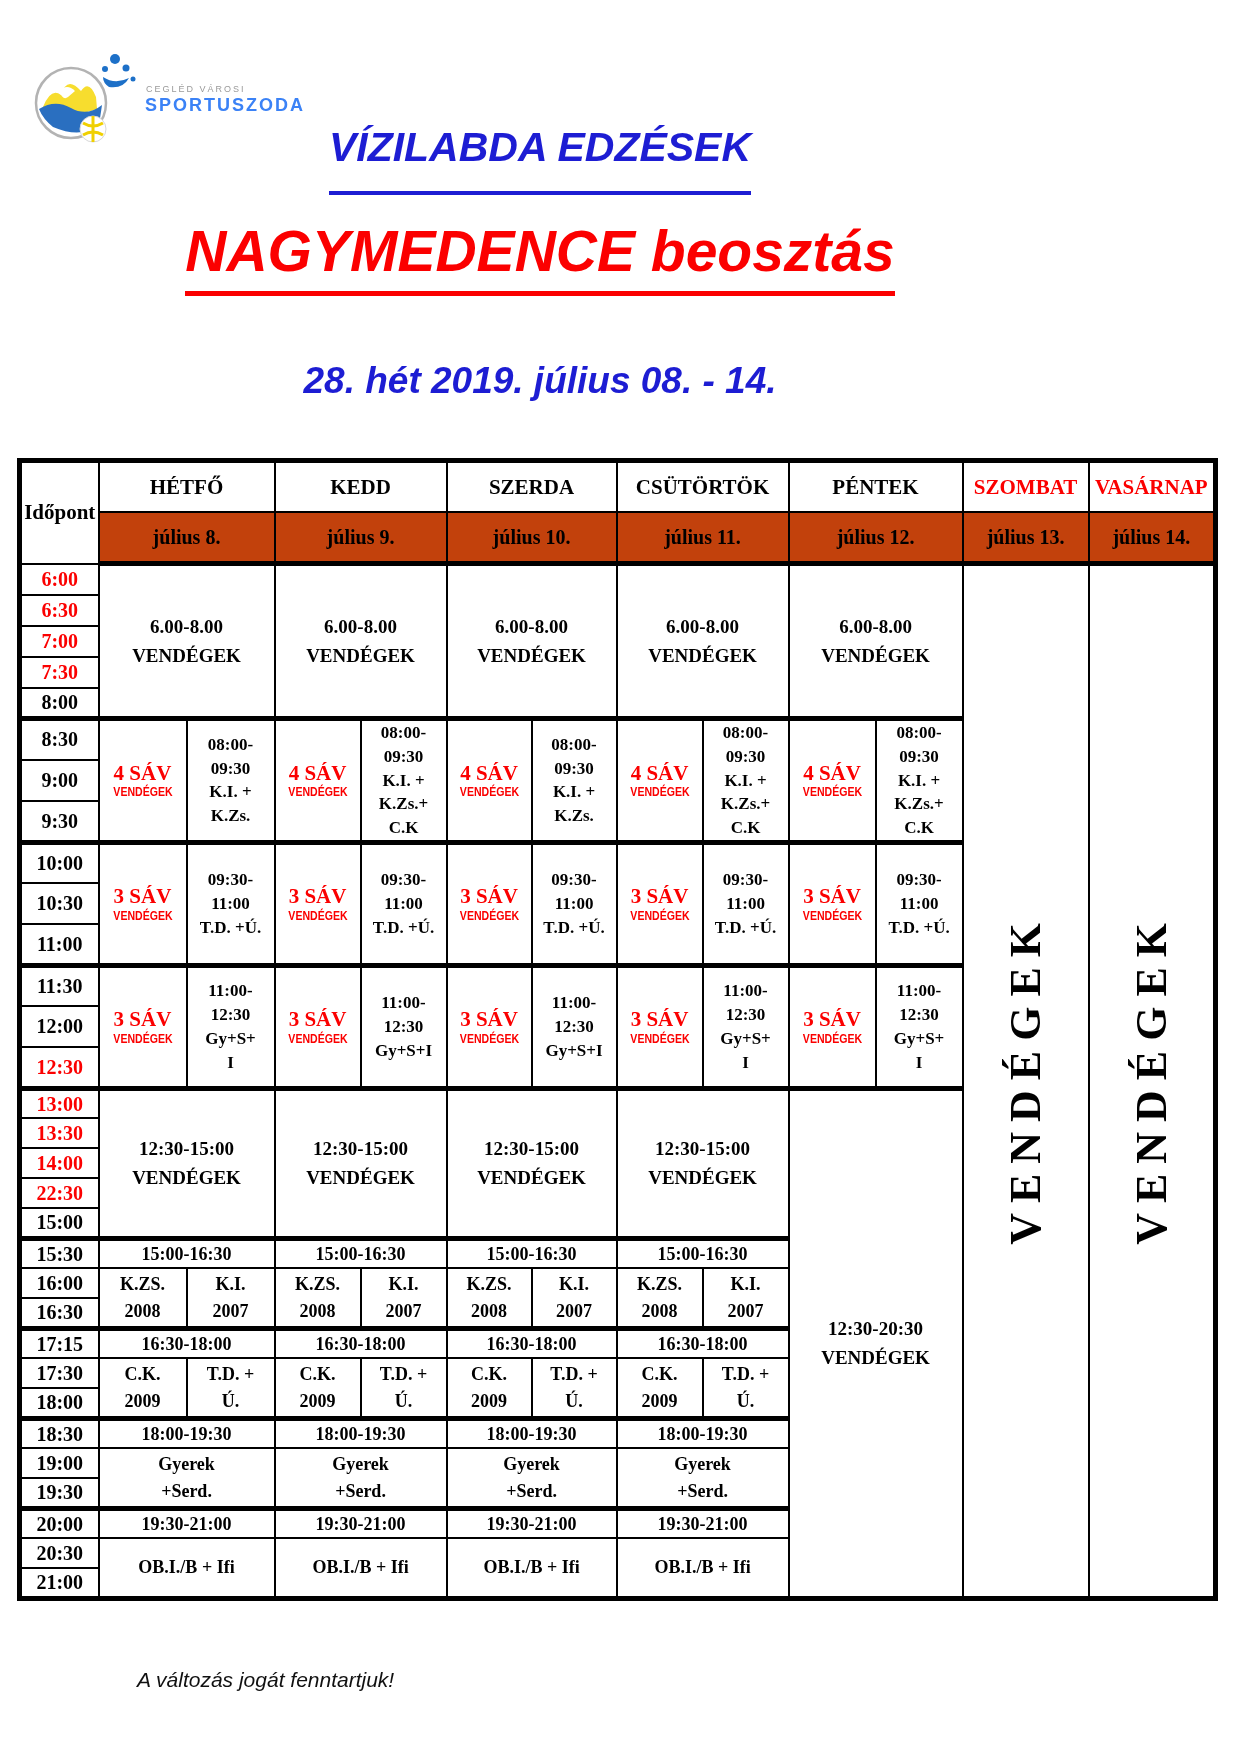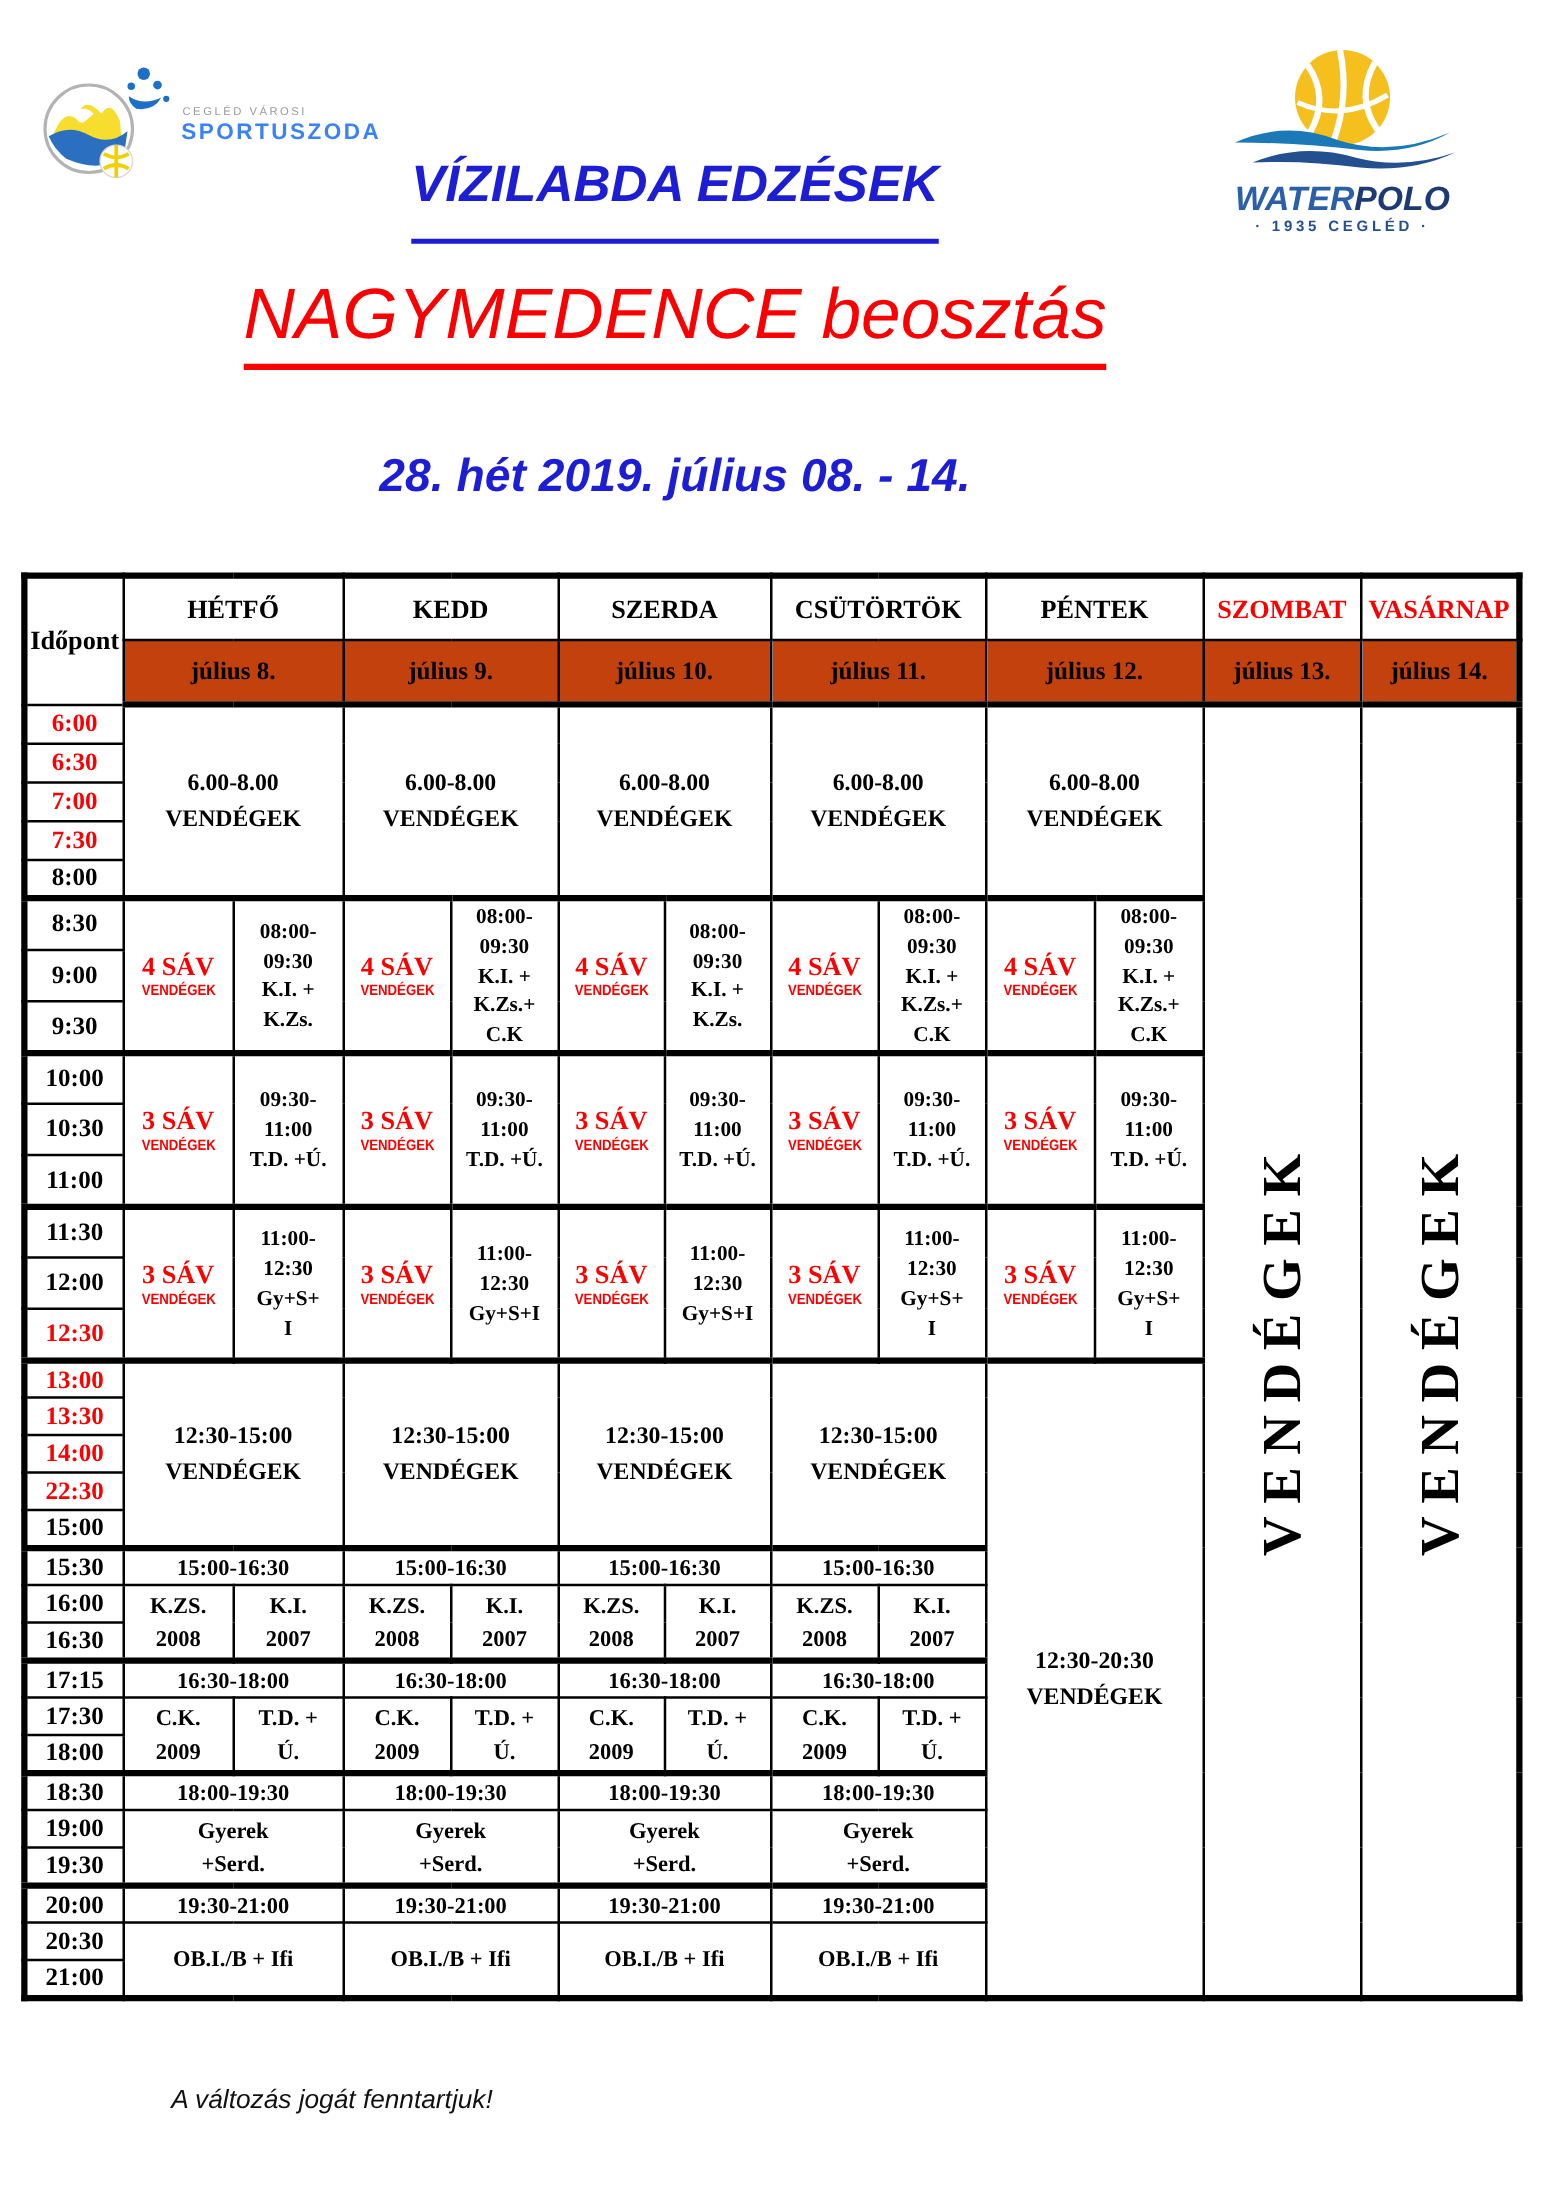--- a/index.html
+++ b/index.html
@@ -5,21 +5,21 @@
   html,body{margin:0;padding:0;background:#fff;}
   .page{position:relative;width:1240px;height:1754px;background:#ffffff;overflow:hidden;
         font-family:"Liberation Serif","DejaVu Serif",serif;}
 
   
   .head{position:absolute;left:0;width:1080px;text-align:center;}
   .title1{top:124px;font-family:"Liberation Sans","DejaVu Sans",sans-serif;
           font-weight:bold;font-style:italic;font-size:41px;color:#1d1dd3;letter-spacing:0px;}
   .title1 span{border-bottom:4px solid #1d1dd3;padding-bottom:21px;}
   .title2{top:218px;font-family:"Liberation Sans","DejaVu Sans",sans-serif;
-          font-weight:normal;font-style:italic;font-size:57px;color:#fb0000;}
+          font-weight:bold;font-style:italic;font-size:57px;color:#fb0000;}
   .title2 span{border-bottom:5px solid #fb0000;padding-bottom:8px;}
   .weekline{top:360px;font-family:"Liberation Sans","DejaVu Sans",sans-serif;
           font-weight:bold;font-style:italic;font-size:37px;color:#1d1dd3;}
 
   
   .logoL{position:absolute;left:33px;top:45px;width:300px;height:130px;}
   .logoL .t1{position:absolute;left:113px;top:39px;font-family:"Liberation Sans",sans-serif;
              font-size:9px;letter-spacing:2px;color:#9a9a9a;}
   .logoL .t2{position:absolute;left:112px;top:50px;font-family:"Liberation Sans",sans-serif;
              font-size:18px;letter-spacing:2px;color:#3b82f6;font-weight:bold;}
@@ -78,35 +78,20 @@
       <circle cx="82" cy="14" r="5" fill="#1d70c8"></circle>
       <circle cx="93" cy="23" r="3.5" fill="#1d70c8"></circle>
       <circle cx="72" cy="24" r="3" fill="#1d70c8"></circle>
       <path d="M70 32 Q82 40 96 33 Q90 44 76 42 Q70 38 70 32 Z" fill="#1d70c8"></path>
       <circle cx="100" cy="34" r="2.5" fill="#1d70c8"></circle>
     </svg>
     <div class="t1">CEGLÉD VÁROSI</div>
     <div class="t2">SPORTUSZODA</div>
   </div>
 
-  <div class="logoR">
-    <svg width="212" height="120" viewBox="0 0 212 120">
-      <circle cx="106" cy="52" r="38" fill="#f5bf1e"></circle>
-      <path d="M78 26 Q96 52 80 80" stroke="#ffffff" stroke-width="5" fill="none"></path>
-      <path d="M104 14 Q112 52 98 89" stroke="#ffffff" stroke-width="5" fill="none"></path>
-      <path d="M132 24 Q116 52 134 78" stroke="#ffffff" stroke-width="5" fill="none"></path>
-      <path d="M70 56 Q106 72 142 50" stroke="#ffffff" stroke-width="4" fill="none"></path>
-      <path d="M20 88 Q60 70 102 86 Q145 100 192 80 Q160 98 120 94 Q70 88 20 88 Z" fill="#1b79b8"></path>
-      <path d="M34 104 Q74 88 116 100 Q155 110 196 96 Q162 112 120 108 Q76 102 34 104 Z" fill="#24508f"></path>
-    </svg>
-    <div class="wp">
-      <span class="w1">WATER</span><span class="w2">POLO</span>
-    </div>
-    <div class="wp2">· 1935 CEGLÉD ·</div>
-  </div>
 
   <div class="head title1"><span>VÍZILABDA EDZÉSEK</span></div>
   <div class="head title2"><span>NAGYMEDENCE beosztás</span></div>
   <div class="head weekline">28. hét 2019. július 08. - 14.</div>
 
   <table class="sched">
     <colgroup>
       <col style="width:79px">
         <col style="width:88px">
         <col style="width:88px">

